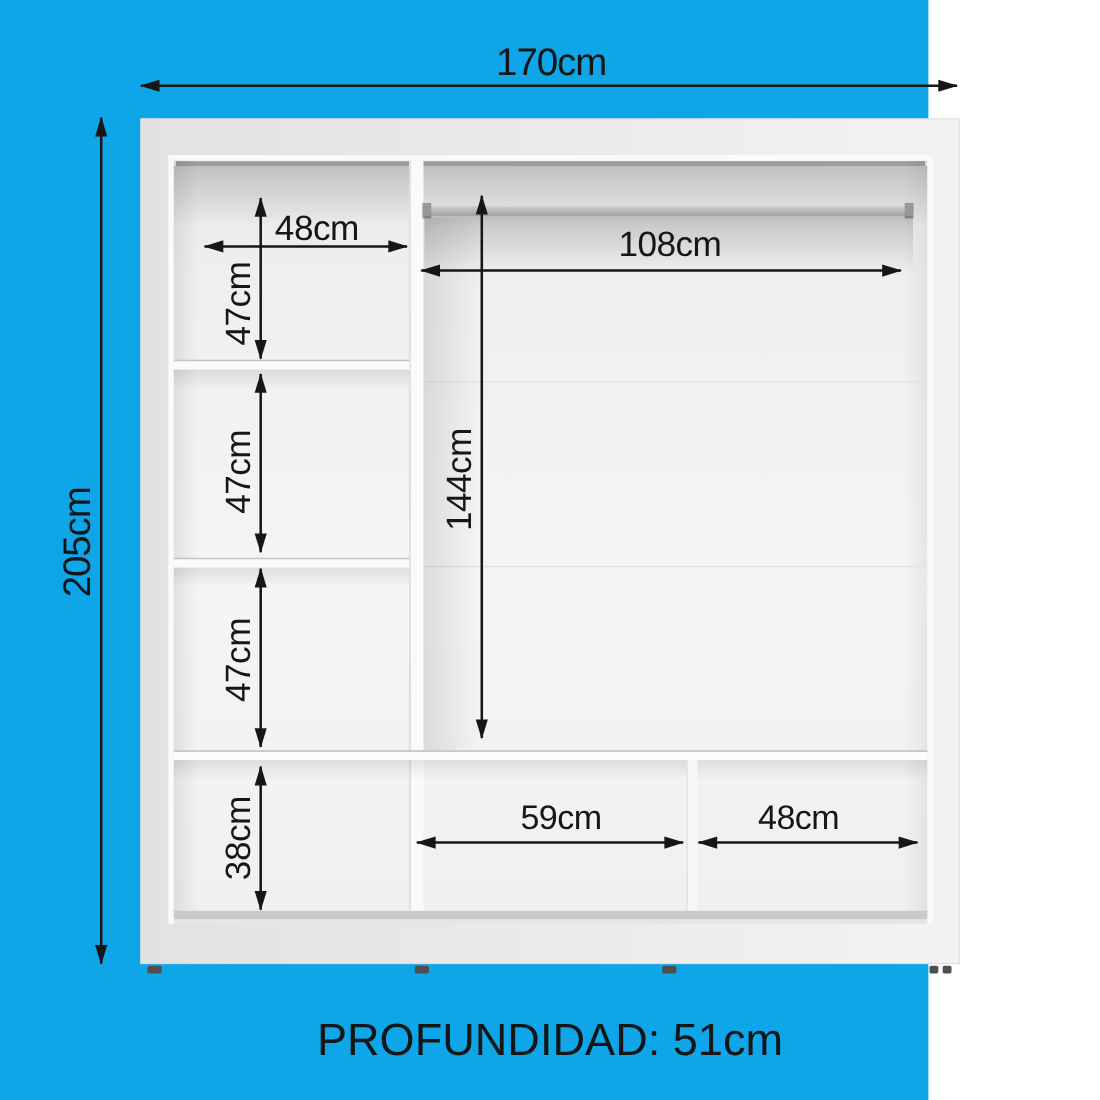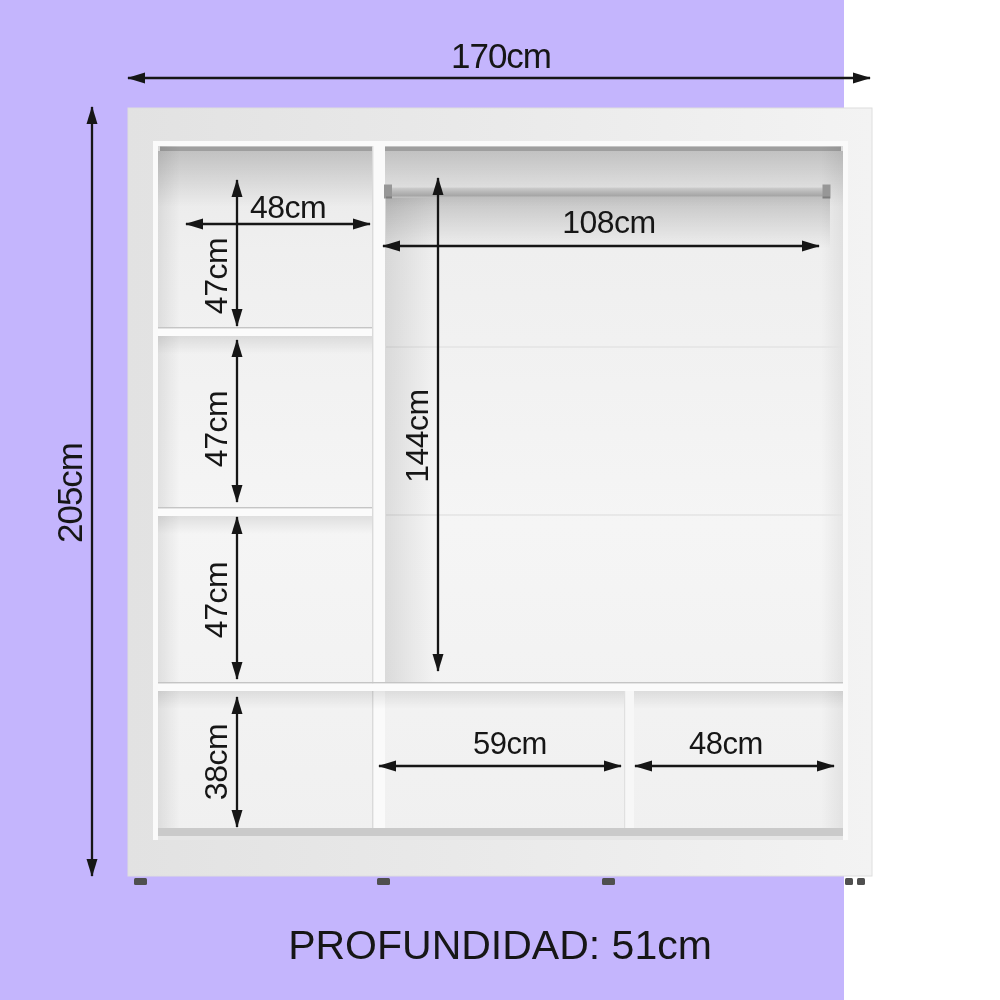--- a/index.html
+++ b/index.html
@@ -7,21 +7,21 @@
     padding: 0;
     background: #ffffff;
     width: 1000px;
     height: 1000px;
     overflow: hidden;
   }
   .stage {
     position: relative;
     width: 844px;
     height: 1000px;
-    background: #c4b5fd;
+    background: #0ea5e9;
   }
   svg { display: block; }
   .dim-line {
     stroke: #161616;
     stroke-width: 2.3;
     fill: none;
   }
   .seam {
     stroke: #e3e3e3;
     stroke-width: 1.4;

